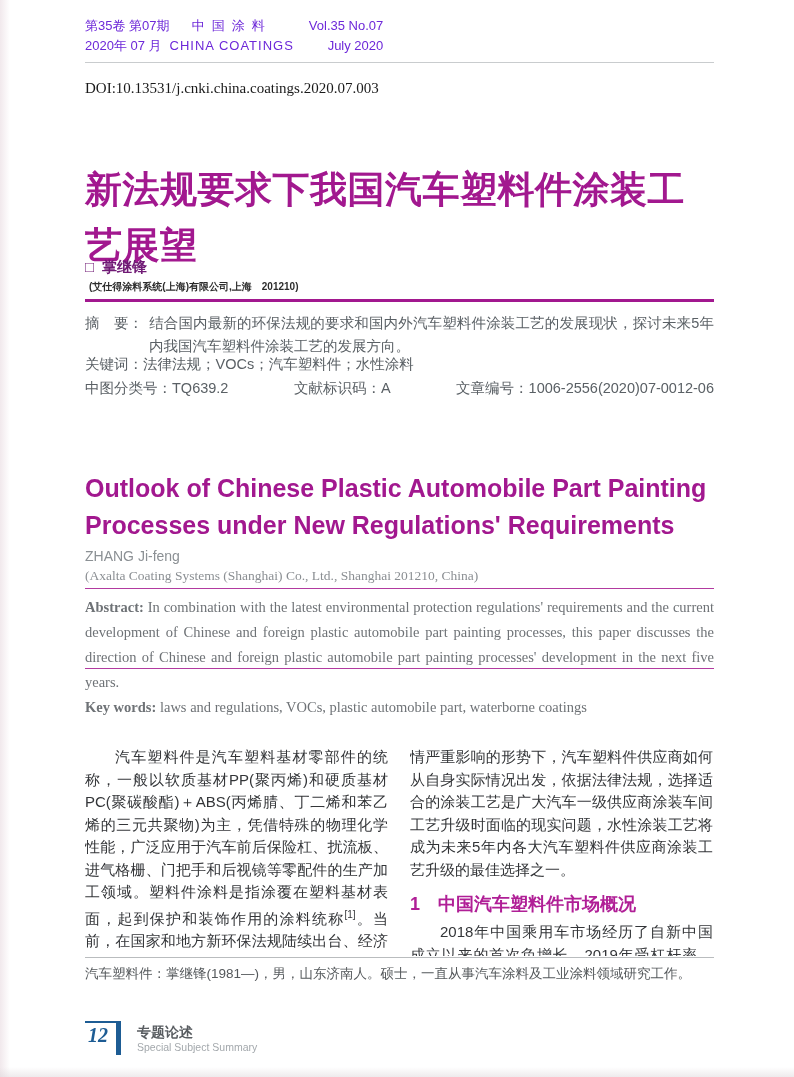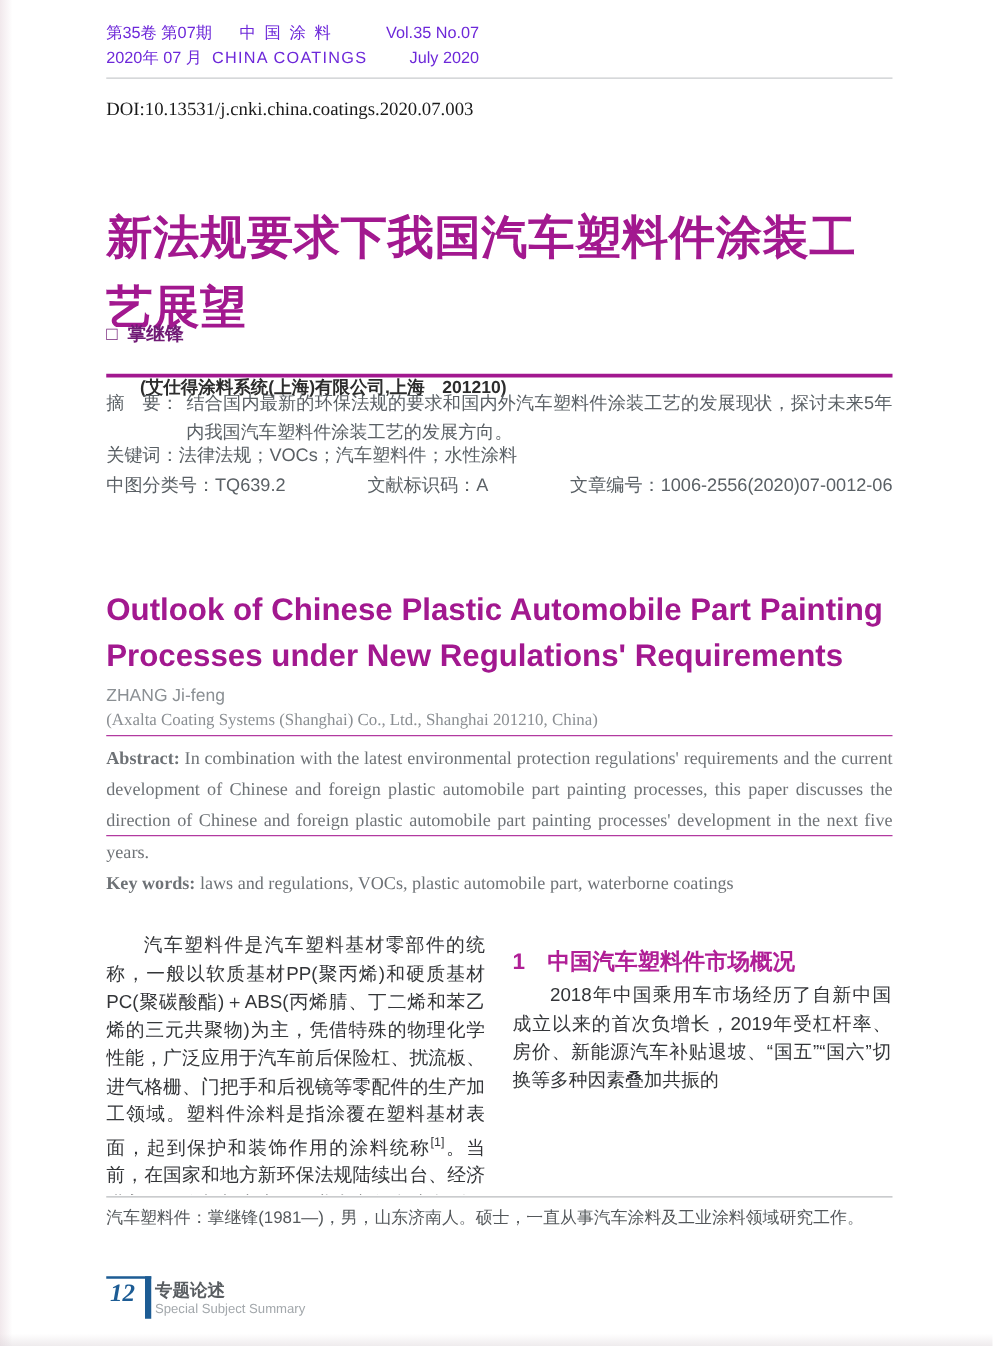--- a/index.html
+++ b/index.html
@@ -45,22 +45,22 @@
     position: absolute; top: 142px; left: 0; width: 100%;
     color: #a2188f; font-size: 37px; font-weight: bold;
     line-height: 56px; letter-spacing: 0.5px; margin-top: 20px;
   }
   .author-row {
     position: absolute; top: 258px; left: 0;
     font-size: 15px; font-weight: bold; color: #701a75;
   }
   .author-row .marker { margin-right: 8px; font-weight: normal; }
   .affil-cn {
-    position: absolute; top: 280px; left: 27px;
-    font-size: 14px; font-weight: 600; color: #2c2c2c; margin-top: 21px;
+    position: absolute; top: 280px; left: 4px;
+    font-size: 10px; font-weight: 600; color: #2c2c2c;
   }
   .rule-thick {
     position: absolute; top: 299px; left: 0; width: 100%;
     height: 3px; background: #a2188f;
   }
 
   
   .abstract-cn {
     position: absolute; top: 312px; left: 0; width: 100%;
     font-size: 14.5px; color: #5a6065; line-height: 23px;
@@ -128,21 +128,21 @@
   
   .pfooter { position: absolute; top: 1021px; left: 0; display: flex; align-items: flex-start; }
   .pagebox {
     border-top: 2px solid #1d5c94; border-right: 5px solid #1d5c94;
     padding: 1px 8px 8px 3px; height: 34px;
   }
   .pagebox .num {
     font-family: "Liberation Serif", "DejaVu Serif", serif;
     font-style: italic; font-weight: bold; font-size: 20px; color: #1d5c94;
   }
-  .section-label { margin-left: 3px; padding-top: 3px; }
+  .section-label { margin-left: 16px; padding-top: 3px; }
   .section-cn { font-size: 14px; font-weight: bold; color: #595d61; line-height: 16px; }
   .section-en { font-size: 10.5px; color: #a3a8ac; line-height: 14px; }
 </style>
 </head>
 <body>
 
 <div class="edge-left"></div>
 <div class="edge-bottom"></div>
 
 <div class="content">
@@ -193,20 +193,21 @@
     <div><span class="lbl">Abstract:</span><span> In combination with the latest environmental protection regulations' requirements and the current development of Chinese and foreign plastic automobile part painting processes, this paper discusses the direction of Chinese and foreign plastic automobile part painting processes' development in the next five years.</span></div>
     <div class="kw-en"><span class="lbl">Key words:</span><span> laws and regulations, VOCs, plastic automobile part, waterborne coatings</span></div>
   </div>
   <div class="rule-en-2"></div>
 
   <div class="columns">
     <div class="colmn">
       <p class="body-p indent"><span>汽车塑料件是汽车塑料基材零部件的统称，一般以软质基材PP(聚丙烯)和硬质基材PC(聚碳酸酯)＋ABS(丙烯腈、丁二烯和苯乙烯的三元共聚物)为主，凭借特殊的物理化学性能，广泛应用于汽车前后保险杠、扰流板、进气格栅、门把手和后视镜等零配件的生产加工领域。塑料件涂料是指涂覆在塑料基材表面，起到保护和装饰作用的涂料统称</span><span class="sup">[1]</span><span>。当前，在国家和地方新环保法规陆续出台、经济进入平稳增长新常态、行业内竞争愈演愈烈，特别是2020年汽车制造业受新冠肺炎疫</span></p>
     </div>
     <div class="colmn">
+      <p class="body-p">情严重影响的形势下，汽车塑料件供应商如何从自身实际情况出发，依据法律法规，选择适合的涂装工艺是广大汽车一级供应商涂装车间工艺升级时面临的现实问题，水性涂装工艺将成为未来5年内各大汽车塑料件供应商涂装工艺升级的最佳选择之一。</p>
       <div class="sec-heading sec1-head">1　中国汽车塑料件市场概况</div>
       <p class="body-p indent">2018年中国乘用车市场经历了自新中国成立以来的首次负增长，2019年受杠杆率、房价、新能源汽车补贴退坡、“国五”“国六”切换等多种因素叠加共振的</p>
     </div>
   </div>
 
   <div class="foot-rule"></div>
   <div class="footnote">
     <div><span>汽车塑料件：</span><span>掌继锋(1981—)，男，山东济南人。硕士，一直从事汽车涂料及工业涂料领域研究工作。</span></div>
   </div>
 

